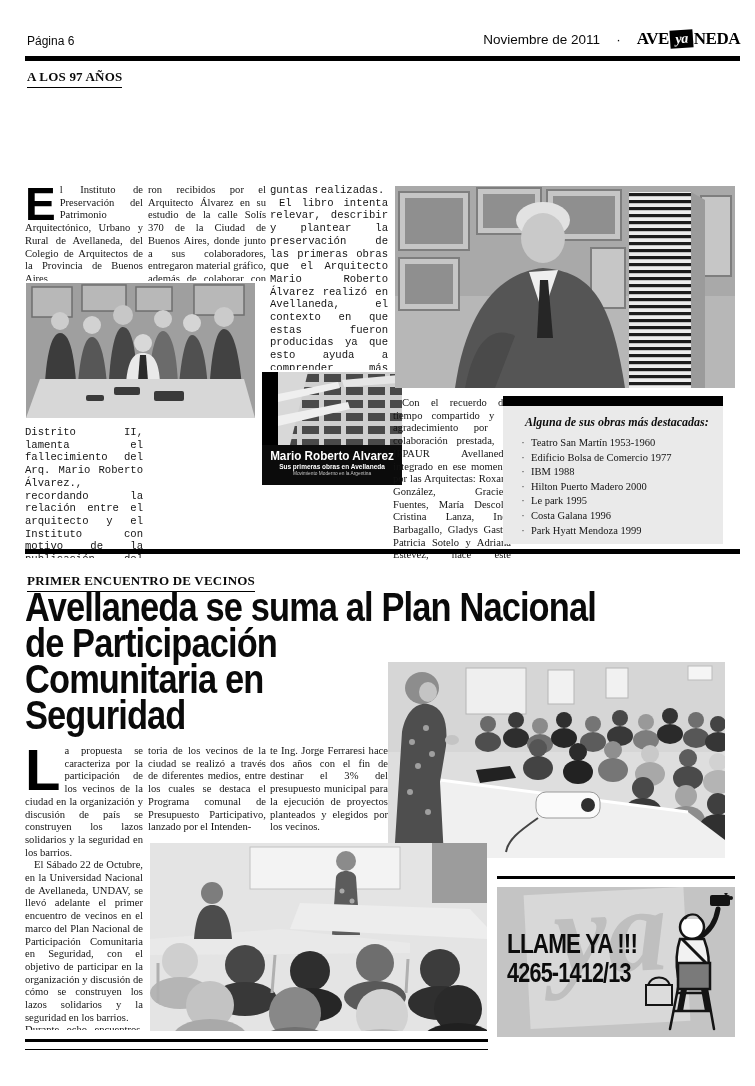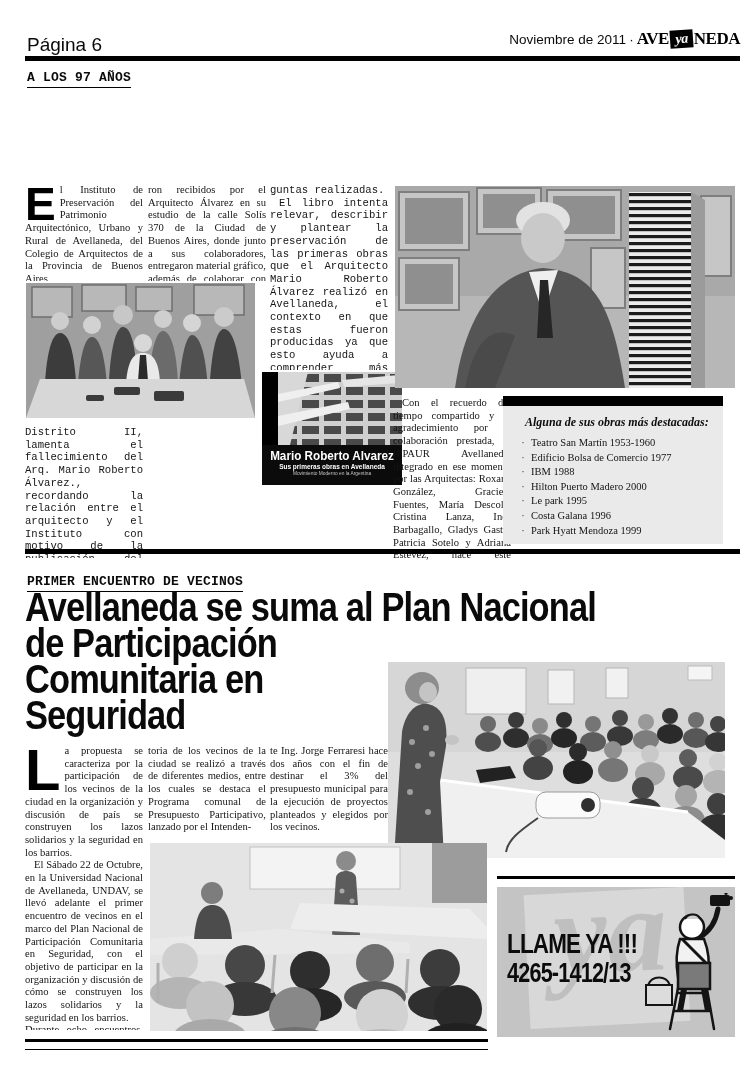--- a/index.html
+++ b/index.html
@@ -1,21 +1,21 @@
 <!DOCTYPE html>
 <html lang="es"><head>
 <meta charset="utf-8">
 <style>
   html,body{margin:0;padding:0;background:#fff;}
   .page{position:relative;width:755px;height:1086px;background:#fff;overflow:hidden;
         font-family:"Liberation Serif",serif;color:#111;}
   .abs{position:absolute;}
   .sans{font-family:"Liberation Sans",sans-serif;}
   .rule{background:#000;}
-  .kicker{font-family:Liberation Mono, monospace;font-weight:bold;font-size:13px;
+  .kicker{font-family:Liberation Serif, serif;font-weight:bold;font-size:13px;
           letter-spacing:.2px;border-bottom:1.5px solid #000;padding-bottom:2px;display:inline-block;color:#0a0a0a;}
   .hline{font-family:"Liberation Sans",sans-serif;font-weight:bold;color:#0a0a0a;
          white-space:nowrap;transform-origin:left top;letter-spacing:-1px;}
   .h1 .hline{font-size:34px;line-height:30px;transform:scaleX(0.82);}
   .h2 .hline{font-size:40px;line-height:36px;transform:scaleX(0.86);}
   .body-col{font-size:10.6px;line-height:12.7px;text-align:justify;overflow:hidden;
             -webkit-hyphens:auto;hyphens:auto;color:#141414;}
   .body-col p{margin:0;}
   .body-col p.ind{text-indent:9px;}
   .dropcap{float:left;font-family:"Liberation Sans",sans-serif;font-weight:bold;color:#000;
@@ -42,22 +42,22 @@
   .ad-watermark{position:absolute;left:30px;top:4px;width:160px;height:134px;background:#d8d8d8;
                 transform:rotate(-3deg);overflow:hidden;z-index:1;}
   .ad-ya{position:absolute;left:28px;top:-28px;font-style:italic;font-weight:bold;font-size:120px;
          color:#bfbfbf;font-family:"Liberation Serif",serif;}
   .ad-text{position:absolute;left:10px;top:42px;z-index:2;font-family:"Liberation Sans",sans-serif;
            font-weight:bold;color:#0c0c0c;transform:scaleX(.8);transform-origin:left top;}
   .ad-l1{font-size:28px;line-height:30px;letter-spacing:-1px;white-space:nowrap;}
   .ad-l2{font-size:27px;line-height:29px;letter-spacing:-1px;white-space:nowrap;}
   .ad-painter{position:absolute;right:0px;top:6px;z-index:3;}
   
-  .hdr-left{font-size:19px;color:#0a0a0a;}
-  .hdr-right{display:flex;align-items:center;gap:3px;font-size:13.5px;color:#0a0a0a;}
+  .hdr-left{font-size:12px;color:#0a0a0a;}
+  .hdr-right{display:flex;align-items:center;gap:16px;font-size:13.5px;color:#0a0a0a;}
   .logo{display:flex;align-items:center;font-family:"Liberation Serif",serif;font-weight:bold;
         font-size:17px;letter-spacing:-.5px;color:#000;justify-content:flex-end;}
   .logo-box{display:inline-flex;align-items:center;justify-content:center;width:23px;height:18px;
             background:#000;color:#fff;font-style:italic;font-size:14px;transform:rotate(-4deg);margin:0 1px;}
 </style>
 </head>
 <body>
 
 <div class="page">
 

